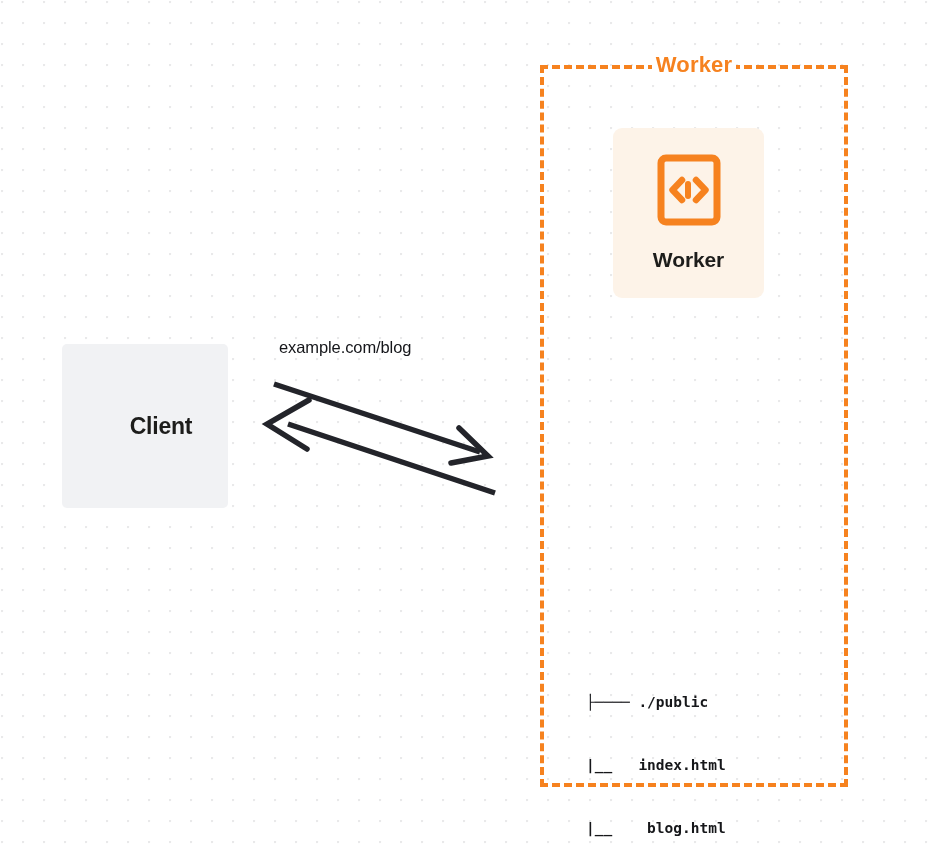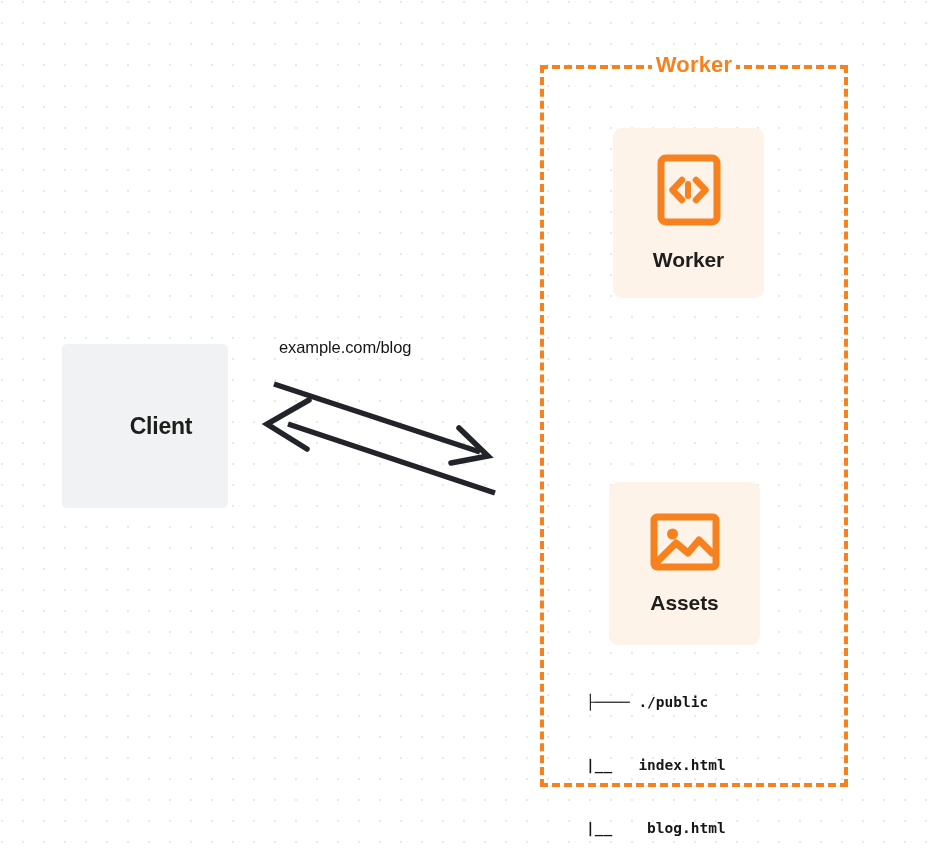--- a/index.html
+++ b/index.html
@@ -184,30 +184,20 @@
       <svg width="64" height="72" viewBox="0 0 64 72" fill="none">
         <rect x="4" y="4" width="56" height="64" rx="5" ry="5" stroke="#f6821f" stroke-width="7" fill="none"></rect>
         <path d="M25 26 L15.5 36 L25 46" stroke="#f6821f" stroke-width="6.5" stroke-linecap="round" stroke-linejoin="round" fill="none"></path>
         <path d="M39 26 L48.5 36 L39 46" stroke="#f6821f" stroke-width="6.5" stroke-linecap="round" stroke-linejoin="round" fill="none"></path>
         <path d="M31 30 L31 42" stroke="#f6821f" stroke-width="6" stroke-linecap="round" fill="none"></path>
       </svg>
     </span>
     <span class="card-label">Worker</span>
   </div>
 
-  <div id="assets-card" class="service-card">
-    <span class="card-icon">
-      <svg width="70" height="58" viewBox="0 0 70 58" fill="none">
-        <rect x="4" y="4" width="62" height="50" rx="3" ry="3" stroke="#f6821f" stroke-width="7" fill="none"></rect>
-        <circle cx="22.5" cy="21" r="5.5" fill="#f6821f"></circle>
-        <path d="M8 48 L26 30 L38 40 L49 27 L62 40" stroke="#f6821f" stroke-width="7" stroke-linecap="round" stroke-linejoin="round" fill="none"></path>
-      </svg>
-    </span>
-    <span class="card-label">Assets</span>
-  </div>
 
   <div id="file-tree">
     <span class="tree-row">├──── ./public</span>
     <span class="tree-row">|__   index.html</span>
     <span class="tree-row">|__    blog.html</span>
     
   </div>
 
 </div>
 

